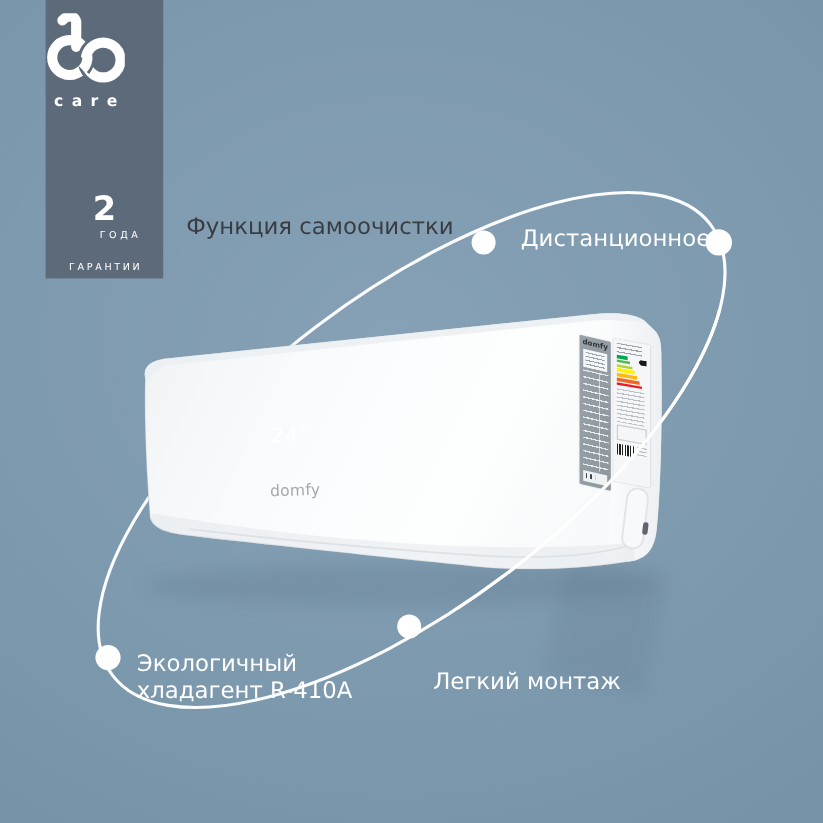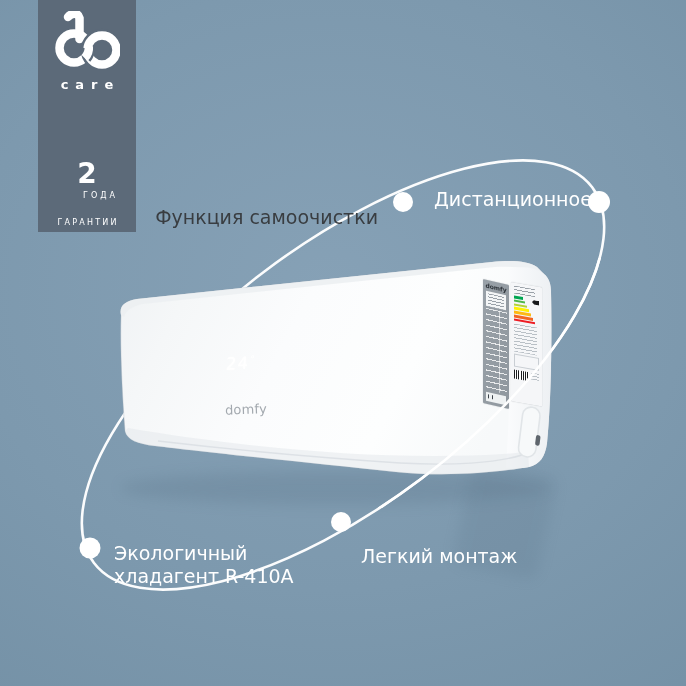--- a/index.html
+++ b/index.html
@@ -5,21 +5,21 @@
   html,body{margin:0;padding:0;}
   body{font-family:"DejaVu Sans","Liberation Sans",sans-serif;}
   .stage{
     position:relative;width:686px;height:686px;overflow:hidden;
     background:radial-gradient(95% 80% at 48% 42%, #86a1b6 0%, var(--bg,#7d99ae) 55%, #7390a5 100%);
   }
   
   .banner{
     position:absolute;left:38px;top:0;width:98px;height:232px;
     background:var(--banner,#5c6a79);
-    display:flex;flex-direction:column;align-items:center;
+    display:flex;flex-direction:column;
     box-sizing:border-box;padding-bottom:5px;
   }
   .banner .logo{margin-top:11px;}
   .knot-under{stroke:var(--banner,#5c6a79);}
   .brand-name{
     color:#fff;font-size:13px;font-weight:bold;letter-spacing:7px;
     margin-top:7px;text-indent:7px;
   }
   .warranty{margin-top:auto;display:flex;flex-direction:column;align-items:center;color:#fff;}
   .warranty .num{font-size:28px;font-weight:bold;line-height:1;}
@@ -82,24 +82,24 @@
     text-shadow:0 0 3px rgba(255,255,255,.75),0 0 1px #fff;
     transform:skewX(-6deg) rotate(-2deg);
   }
   .display sup{font-size:9px;letter-spacing:0;}
   .front-brand{
     position:absolute;left:225px;top:402px;width:36px;z-index:20;text-align:center;
     font-size:13px;color:#a3a9af;letter-spacing:.2px;transform:rotate(-2deg);
   }
   
   .callout{position:absolute;z-index:40;font-size:19px;line-height:23px;color:#fff;}
-  .co-selfclean{right:308px;top:206px;color:var(--ink,#393d41);white-space:nowrap;}
+  .co-selfclean{right:308px;top:178px;color:var(--ink,#393d41);white-space:nowrap;}
   .co-remote{left:434px;top:188px;text-align:center;}
   .co-refrigerant{left:114px;top:542px;}
-  .co-montage{left:361px;top:545px;white-space:nowrap;}
+  .co-montage{left:361px;top:557px;white-space:nowrap;}
 </style>
 </head>
 <body>
 
 <div class="stage">
 
   <div class="banner">
     <svg class="logo" width="66" height="59" viewBox="0 0 66 59">
       <g fill="none" stroke-linecap="round">
         <path d="M 14,6 C 18,1.5 24,1.5 25.5,7 L 25.5,28" stroke="#fff" stroke-width="8.5"></path>

